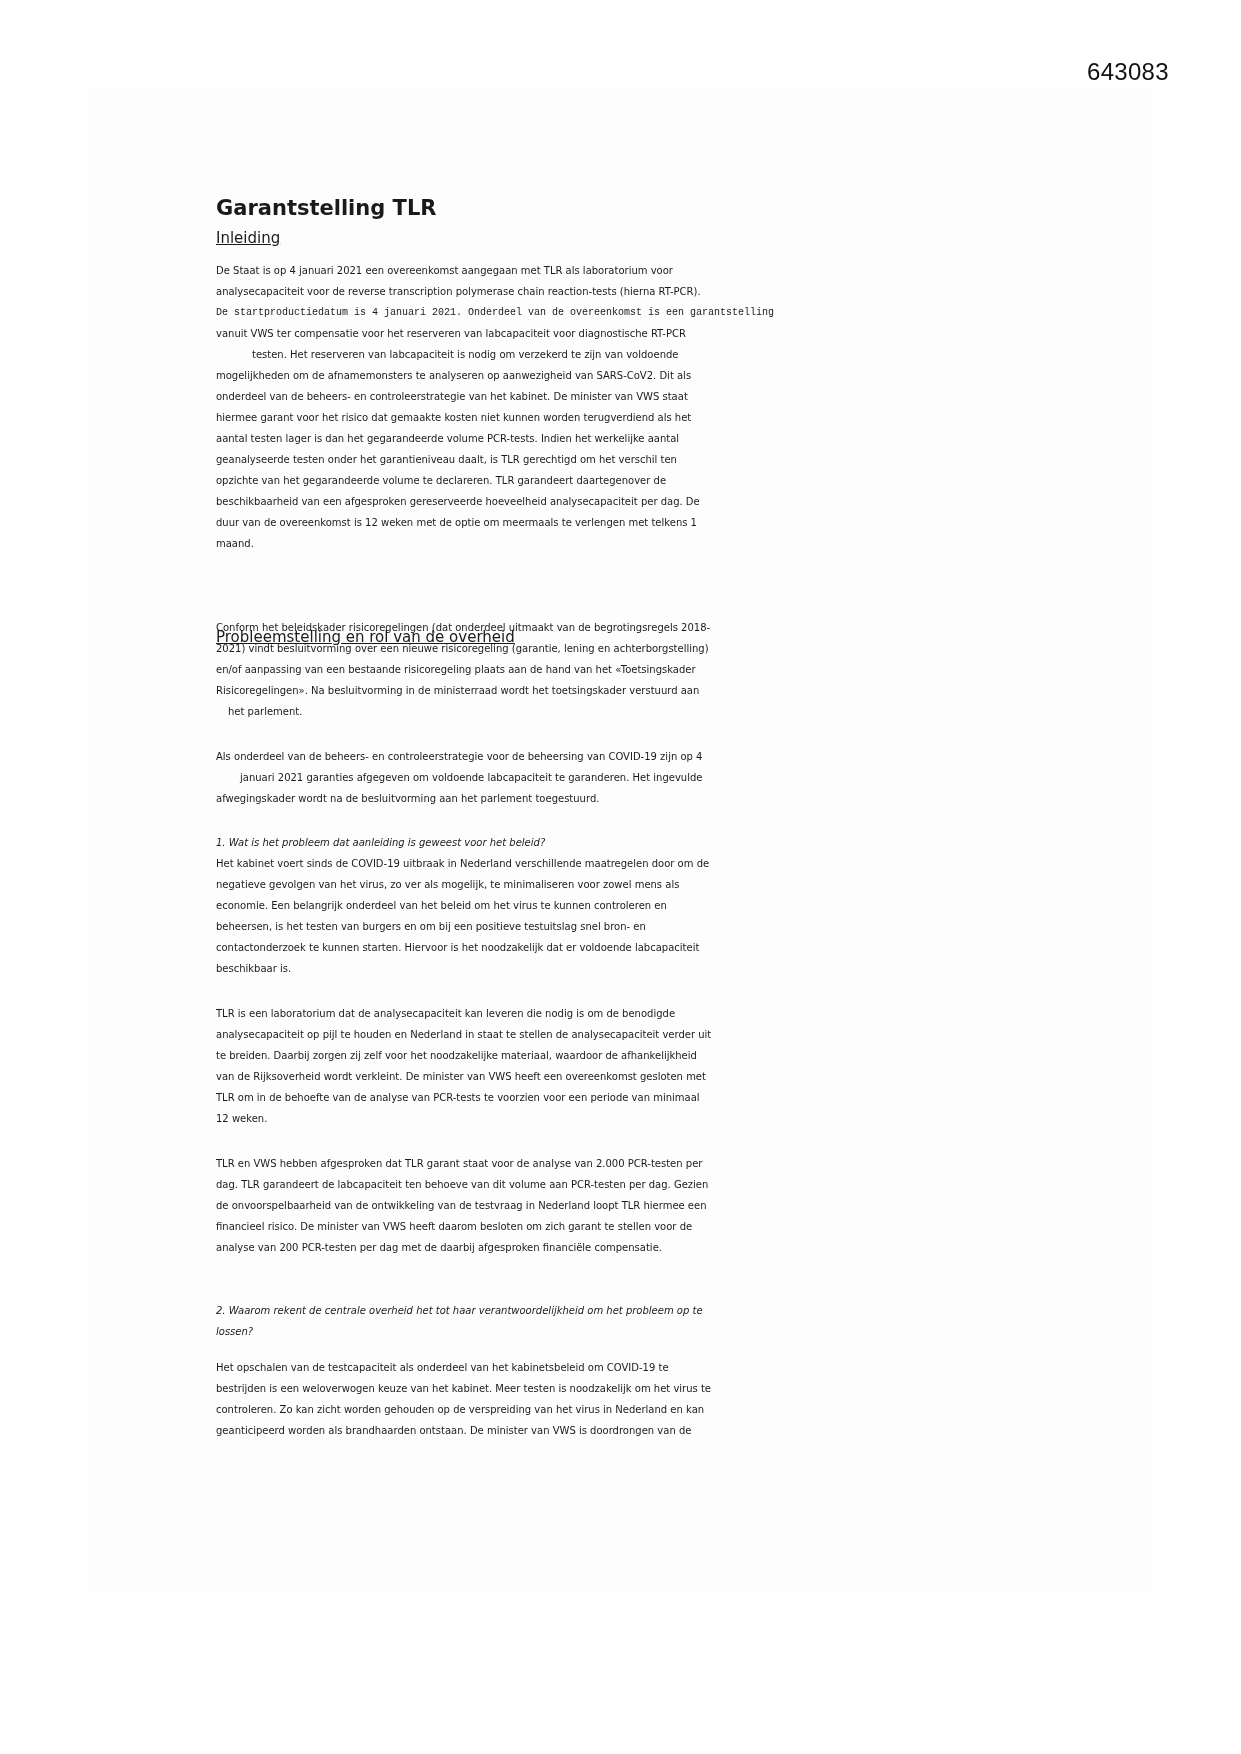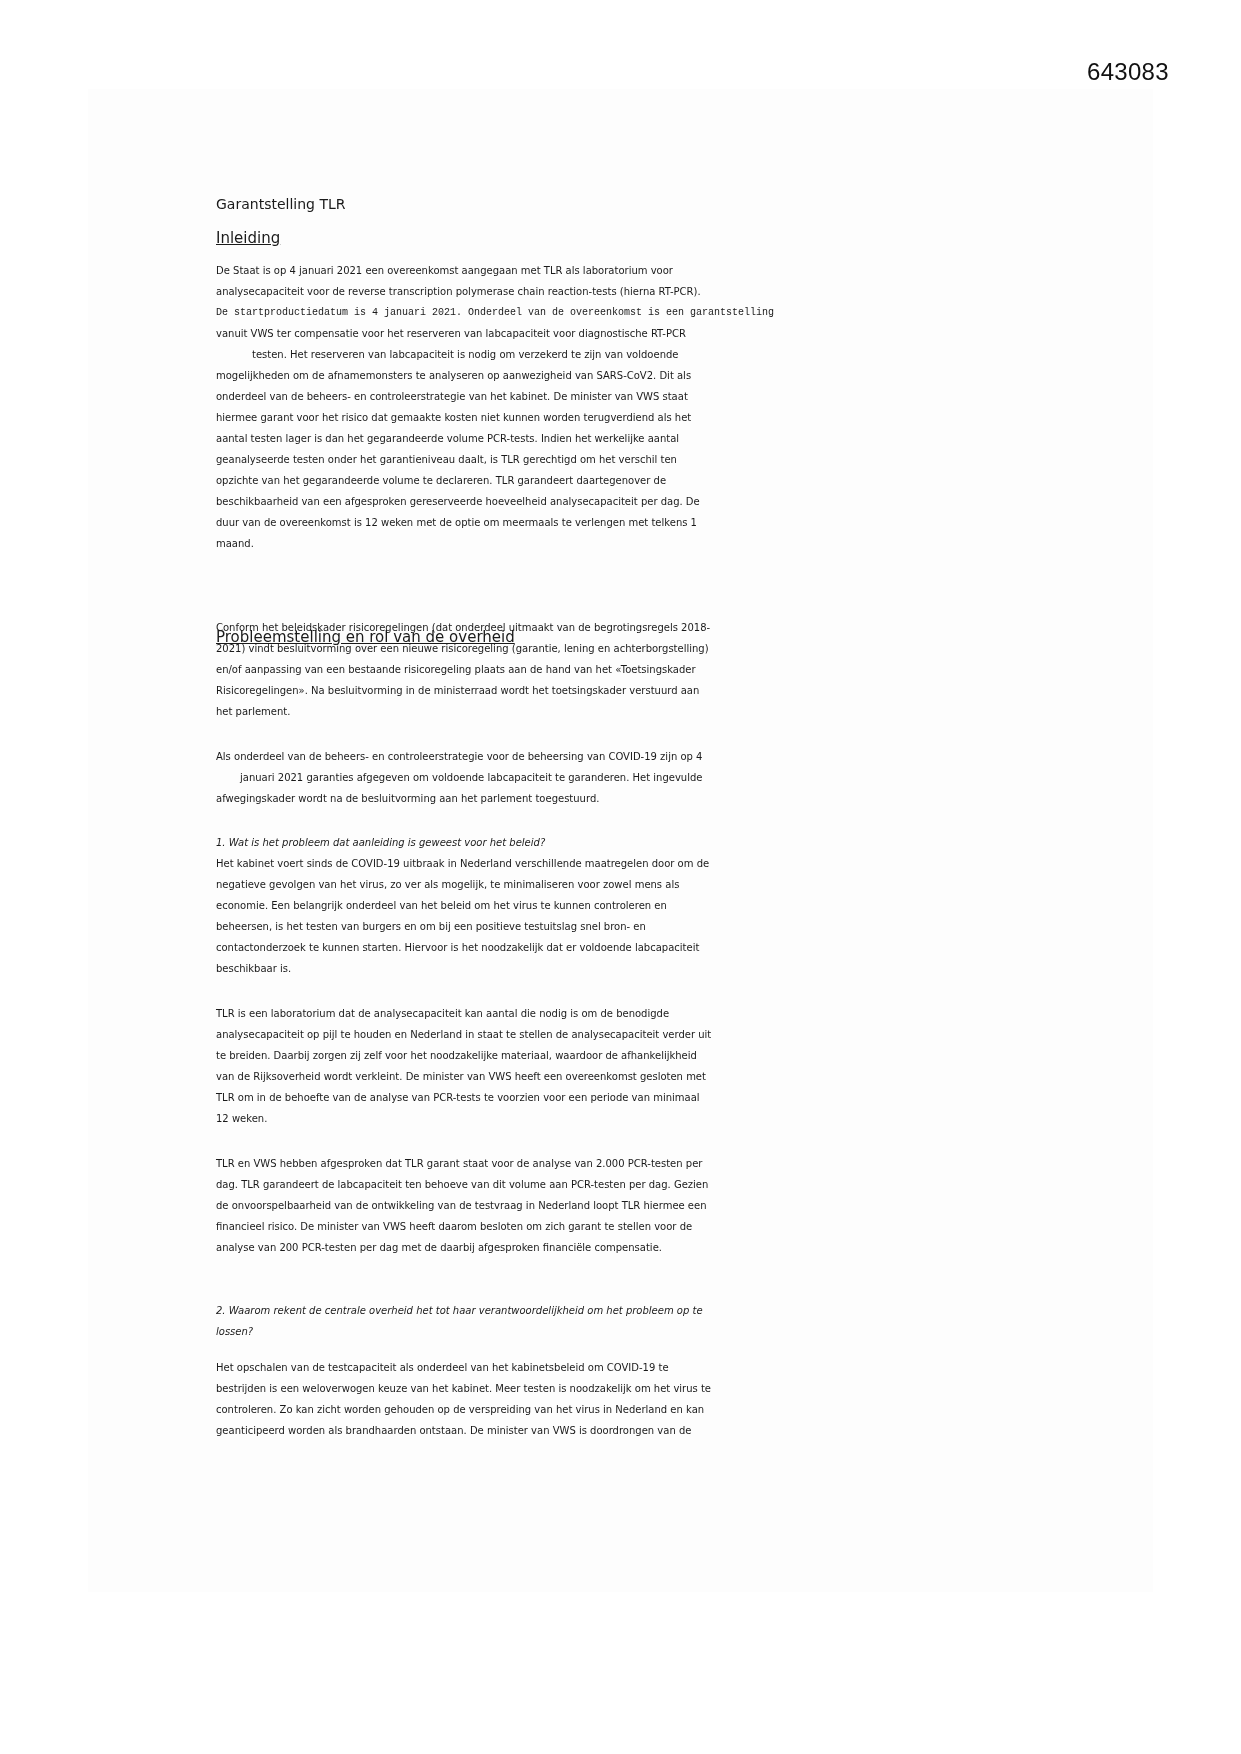--- a/index.html
+++ b/index.html
@@ -37,22 +37,22 @@
       left: 216px;
       top: 0;
       width: 820px;
     }
     .abs {
       position: absolute;
       left: 0;
       white-space: nowrap;
     }
     .title {
-      font-weight: normal;
-      font-size: 14px;
+      font-weight: bold;
+      font-size: 21px;
     }
     .subhead {
       text-decoration: underline;
       font-size: 15px;
     }
     .line {
       font-size: 10px;
       line-height: 21px;
     }
     .italic {
@@ -86,36 +86,36 @@
   <div class="abs line" style="top:491px;">beschikbaarheid van een afgesproken gereserveerde hoeveelheid analysecapaciteit per dag. De</div>
   <div class="abs line" style="top:512px;">duur van de overeenkomst is 12 weken met de optie om meermaals te verlengen met telkens 1</div>
   <div class="abs line" style="top:533px;">maand.</div>
 
   <div class="abs subhead" style="top:628px;">Probleemstelling en rol van de overheid</div>
 
   <div class="abs line" style="top:617px;">Conform het beleidskader risicoregelingen (dat onderdeel uitmaakt van de begrotingsregels 2018-</div>
   <div class="abs line" style="top:638px;">2021) vindt besluitvorming over een nieuwe risicoregeling (garantie, lening en achterborgstelling)</div>
   <div class="abs line" style="top:659px;">en/of aanpassing van een bestaande risicoregeling plaats aan de hand van het «Toetsingskader</div>
   <div class="abs line" style="top:680px;">Risicoregelingen». Na besluitvorming in de ministerraad wordt het toetsingskader verstuurd aan</div>
-  <div class="abs line" style="top:701px;">het parlement.</div>
+  <div class="abs line" style="top:701px;margin-left:12px;">het parlement.</div>
 
   <div class="abs line" style="top:746px;">Als onderdeel van de beheers- en controleerstrategie voor de beheersing van COVID-19 zijn op 4</div>
   <div class="abs line" style="top:767px;margin-left:24px;">januari 2021 garanties afgegeven om voldoende labcapaciteit te garanderen. Het ingevulde</div>
   <div class="abs line" style="top:788px;">afwegingskader wordt na de besluitvorming aan het parlement toegestuurd.</div>
 
   <div class="abs line italic" style="top:832px;">1. Wat is het probleem dat aanleiding is geweest voor het beleid?</div>
 
   <div class="abs line" style="top:853px;">Het kabinet voert sinds de COVID-19 uitbraak in Nederland verschillende maatregelen door om de</div>
   <div class="abs line" style="top:874px;">negatieve gevolgen van het virus, zo ver als mogelijk, te minimaliseren voor zowel mens als</div>
   <div class="abs line" style="top:895px;">economie. Een belangrijk onderdeel van het beleid om het virus te kunnen controleren en</div>
   <div class="abs line" style="top:916px;">beheersen, is het testen van burgers en om bij een positieve testuitslag snel bron- en</div>
   <div class="abs line" style="top:937px;">contactonderzoek te kunnen starten. Hiervoor is het noodzakelijk dat er voldoende labcapaciteit</div>
   <div class="abs line" style="top:958px;">beschikbaar is.</div>
 
-  <div class="abs line" style="top:1003px;">TLR is een laboratorium dat de analysecapaciteit kan aantal die nodig is om de benodigde</div>
+  <div class="abs line" style="top:1003px;">TLR is een laboratorium dat de analysecapaciteit kan leveren die nodig is om de benodigde</div>
   <div class="abs line" style="top:1024px;">analysecapaciteit op pijl te houden en Nederland in staat te stellen de analysecapaciteit verder uit</div>
   <div class="abs line" style="top:1045px;">te breiden. Daarbij zorgen zij zelf voor het noodzakelijke materiaal, waardoor de afhankelijkheid</div>
   <div class="abs line" style="top:1066px;">van de Rijksoverheid wordt verkleint. De minister van VWS heeft een overeenkomst gesloten met</div>
   <div class="abs line" style="top:1087px;">TLR om in de behoefte van de analyse van PCR-tests te voorzien voor een periode van minimaal</div>
   <div class="abs line" style="top:1108px;">12 weken.</div>
 
   <div class="abs line" style="top:1153px;">TLR en VWS hebben afgesproken dat TLR garant staat voor de analyse van 2.000 PCR-testen per</div>
   <div class="abs line" style="top:1174px;">dag. TLR garandeert de labcapaciteit ten behoeve van dit volume aan PCR-testen per dag. Gezien</div>
   <div class="abs line" style="top:1195px;">de onvoorspelbaarheid van de ontwikkeling van de testvraag in Nederland loopt TLR hiermee een</div>
   <div class="abs line" style="top:1216px;">financieel risico. De minister van VWS heeft daarom besloten om zich garant te stellen voor de</div>

